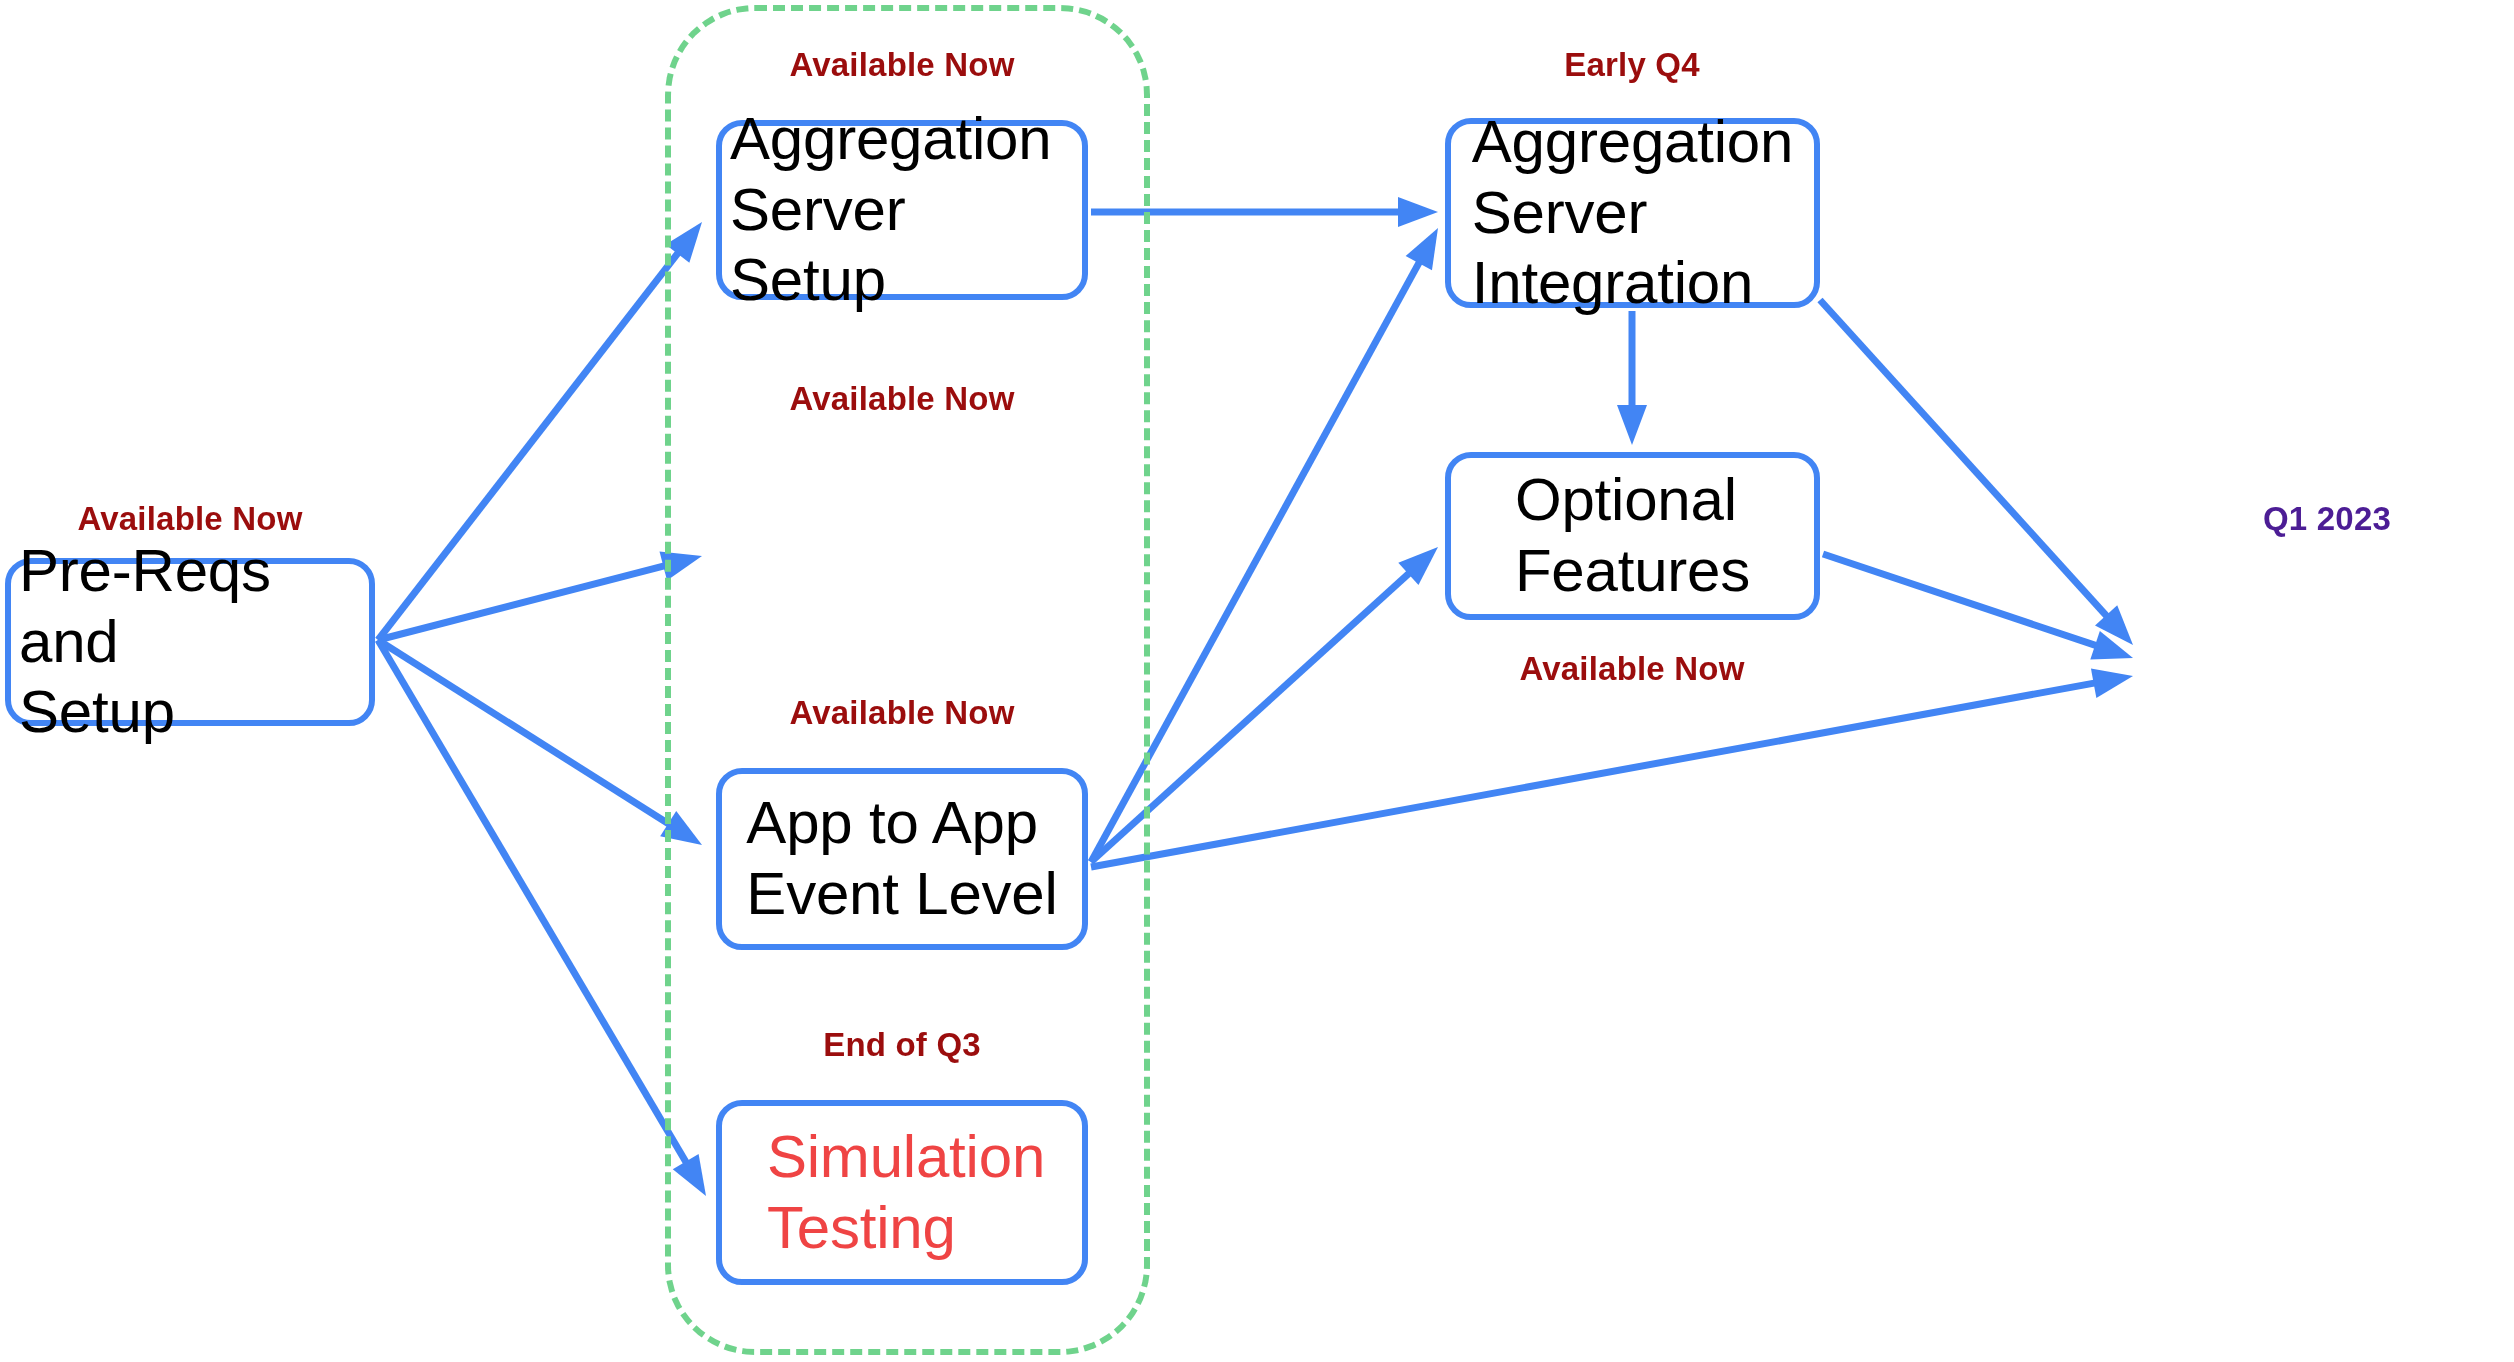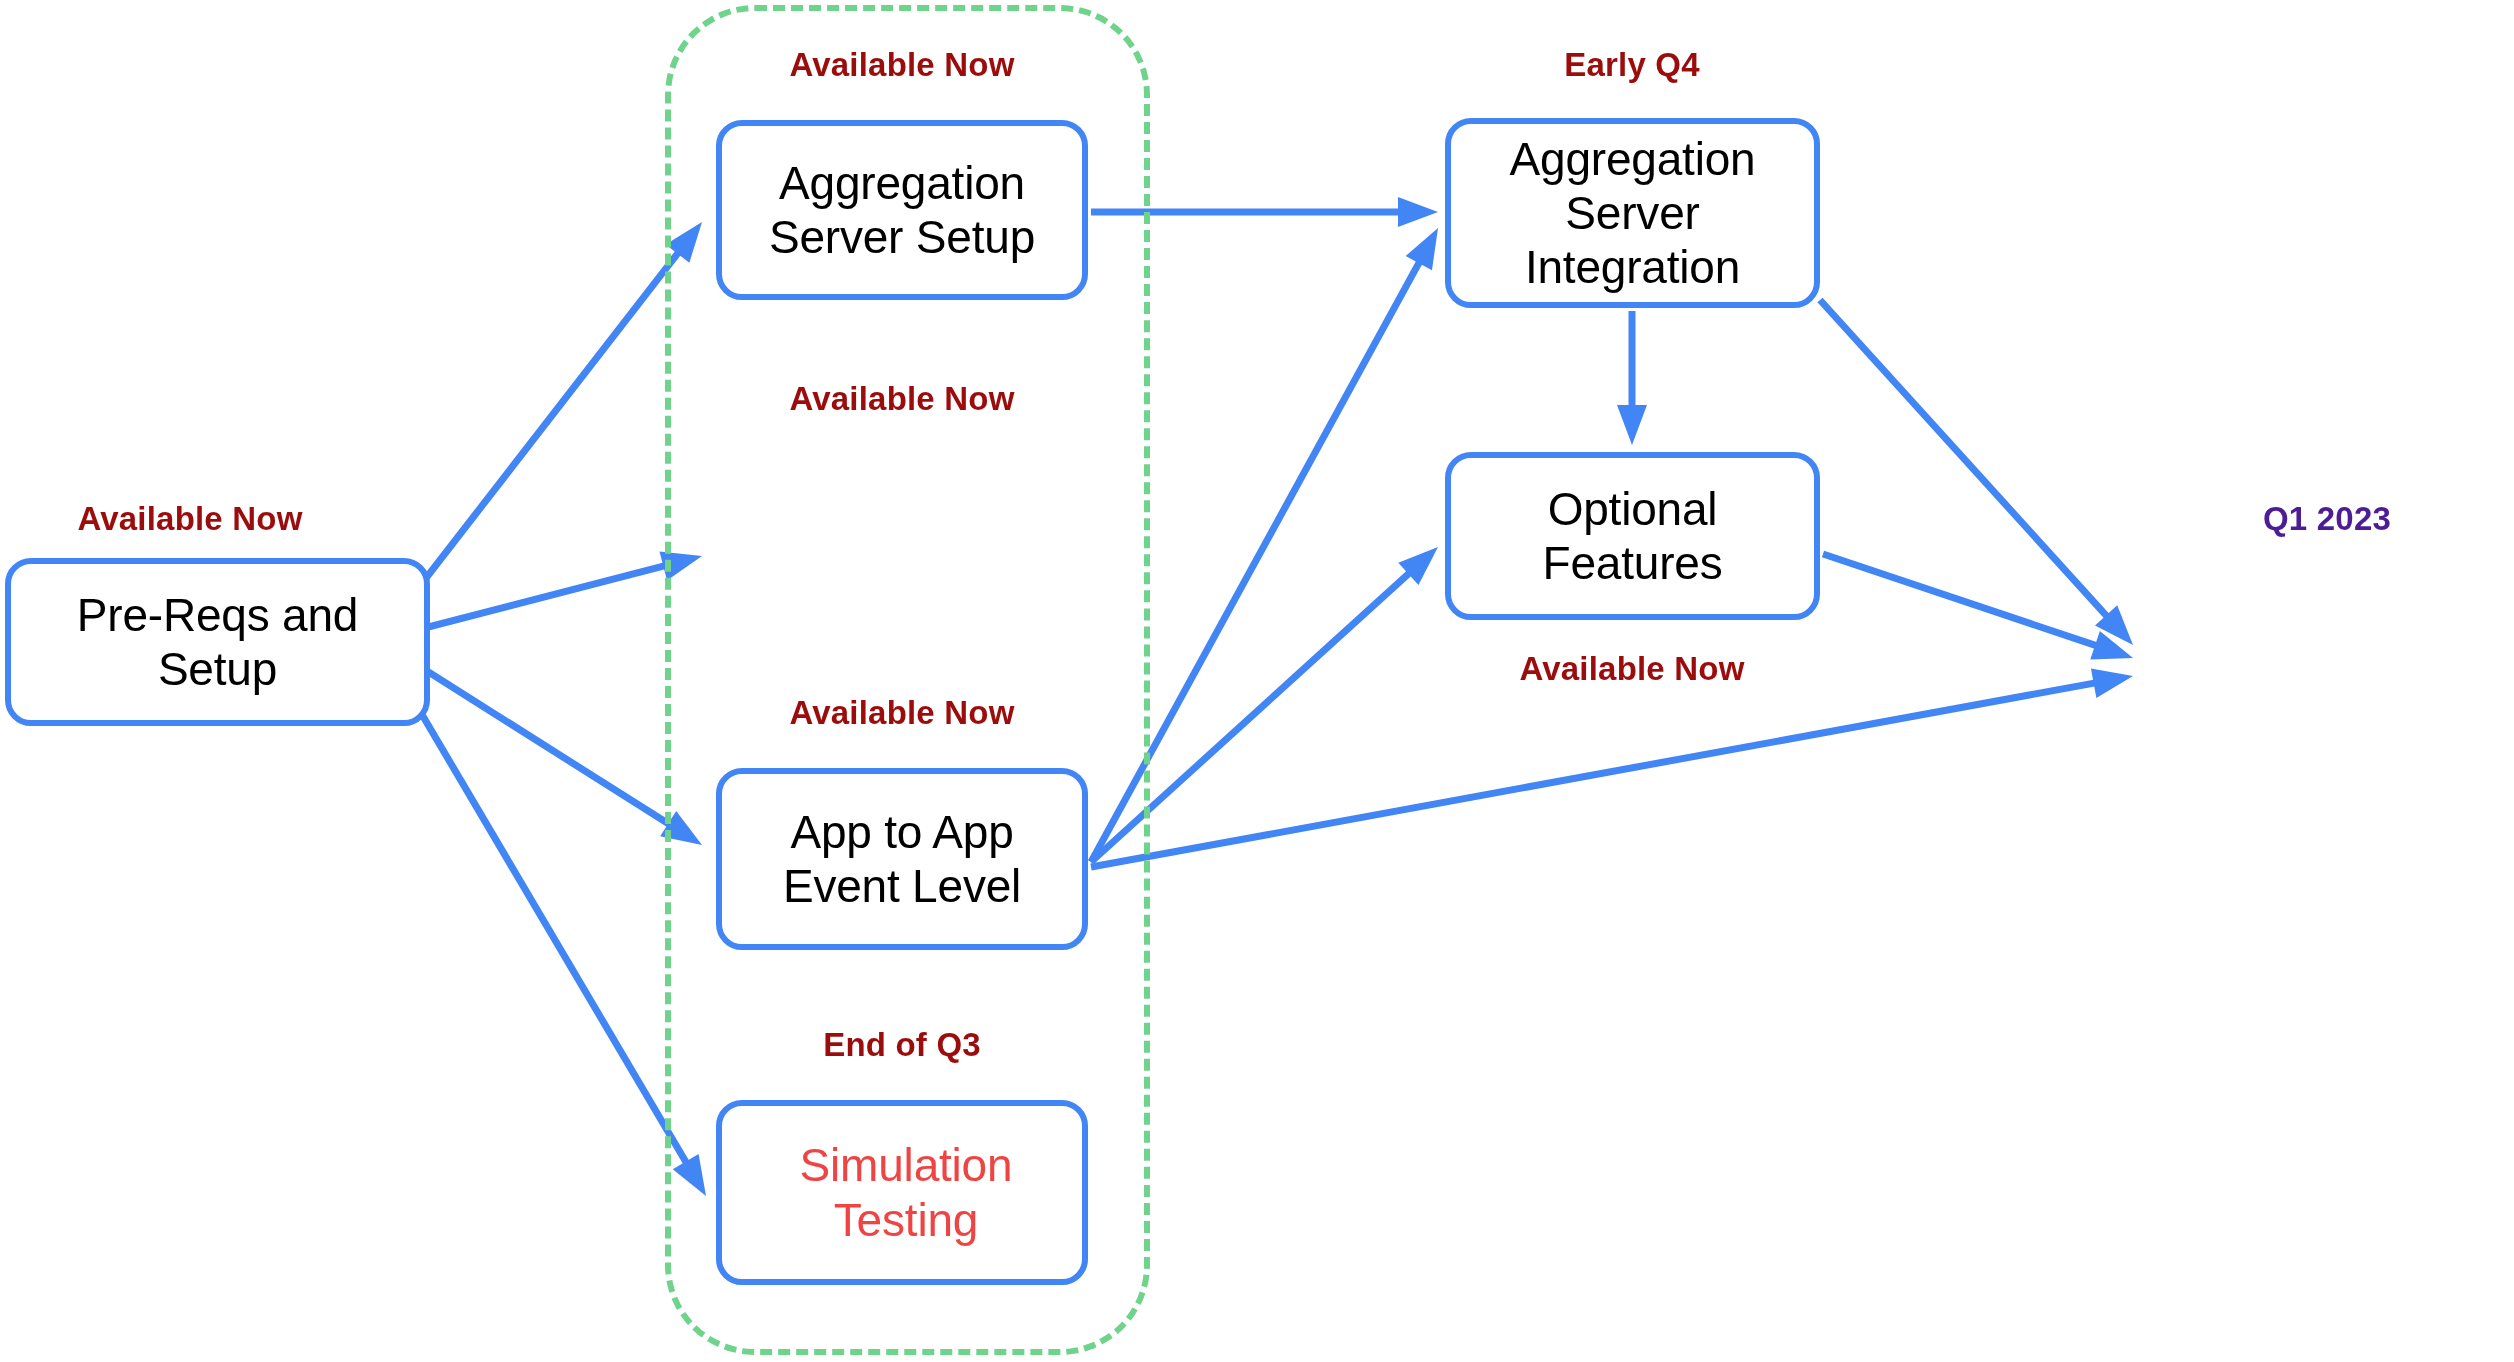--- a/index.html
+++ b/index.html
@@ -34,23 +34,23 @@
   }
   .node {
     position: absolute;
     box-sizing: border-box;
     border: 6px solid #4285f4;
     border-radius: 26px;
     background: #ffffff;
     display: flex;
     align-items: center;
     justify-content: center;
-    text-align: center;
+    text-align: left;
     color: #000000;
-    font-size: 46px;
+    font-size: 60px;
     line-height: 1.18;
     font-weight: 400;
     letter-spacing: -0.2px;
     white-space: pre-line;
     padding: 0 8px;
   }
   .phase-label {
     position: absolute;
     color: #9b0d0d;
     font-size: 33px;
@@ -108,21 +108,21 @@
         <polygon points="2133,645 2095.0137253296807,625.45408132957 2117.2323149220965,605.2963464239867" fill="#4285f4"></polygon>
       </g>
       <g>
         <line x1="1823" y1="554" x2="2100.7656245751023" y2="647.1858869542278" stroke="#4285f4" stroke-width="7" stroke-linecap="butt"></line>
         <polygon points="2133,658 2090.306273156397,659.49856204537 2099.848137608549,631.0564660822248" fill="#4285f4"></polygon>
       </g>
     </svg>
 
   <div class="group-box" style="left: 665px; top: 5px; width: 485px; height: 1350px; border-color: rgb(111, 211, 140);"></div>
 
-<div class="node" style="left: 5px; top: 558px; width: 425px; height: 168px; border-color: rgb(66, 133, 244); background: rgb(255, 255, 255); color: rgb(0, 0, 0);">Pre-Reqs and
+<div class="node" style="left: 5px; top: 558px; width: 370px; height: 168px; border-color: rgb(66, 133, 244); background: rgb(255, 255, 255); color: rgb(0, 0, 0);">Pre-Reqs and
 Setup</div>
     <div class="phase-label" style="left: 190px; top: 500px; color: rgb(155, 13, 13);">Available Now</div>
     <div class="node" style="left: 716px; top: 120px; width: 372px; height: 180px; border-color: rgb(66, 133, 244); background: rgb(255, 255, 255); color: rgb(0, 0, 0);">Aggregation
 Server Setup</div>
     <div class="phase-label" style="left: 902px; top: 46px; color: rgb(155, 13, 13);">Available Now</div>
     <div class="phase-label" style="left: 902px; top: 380px; color: rgb(155, 13, 13);">Available Now</div>
     <div class="node" style="left: 716px; top: 768px; width: 372px; height: 182px; border-color: rgb(66, 133, 244); background: rgb(255, 255, 255); color: rgb(0, 0, 0);">App to App
 Event Level</div>
     <div class="phase-label" style="left: 902px; top: 694px; color: rgb(155, 13, 13);">Available Now</div>
     <div class="node" style="left: 716px; top: 1100px; width: 372px; height: 185px; border-color: rgb(66, 133, 244); background: rgb(255, 255, 255); color: #ef4444; padding-left: 16px;">Simulation

